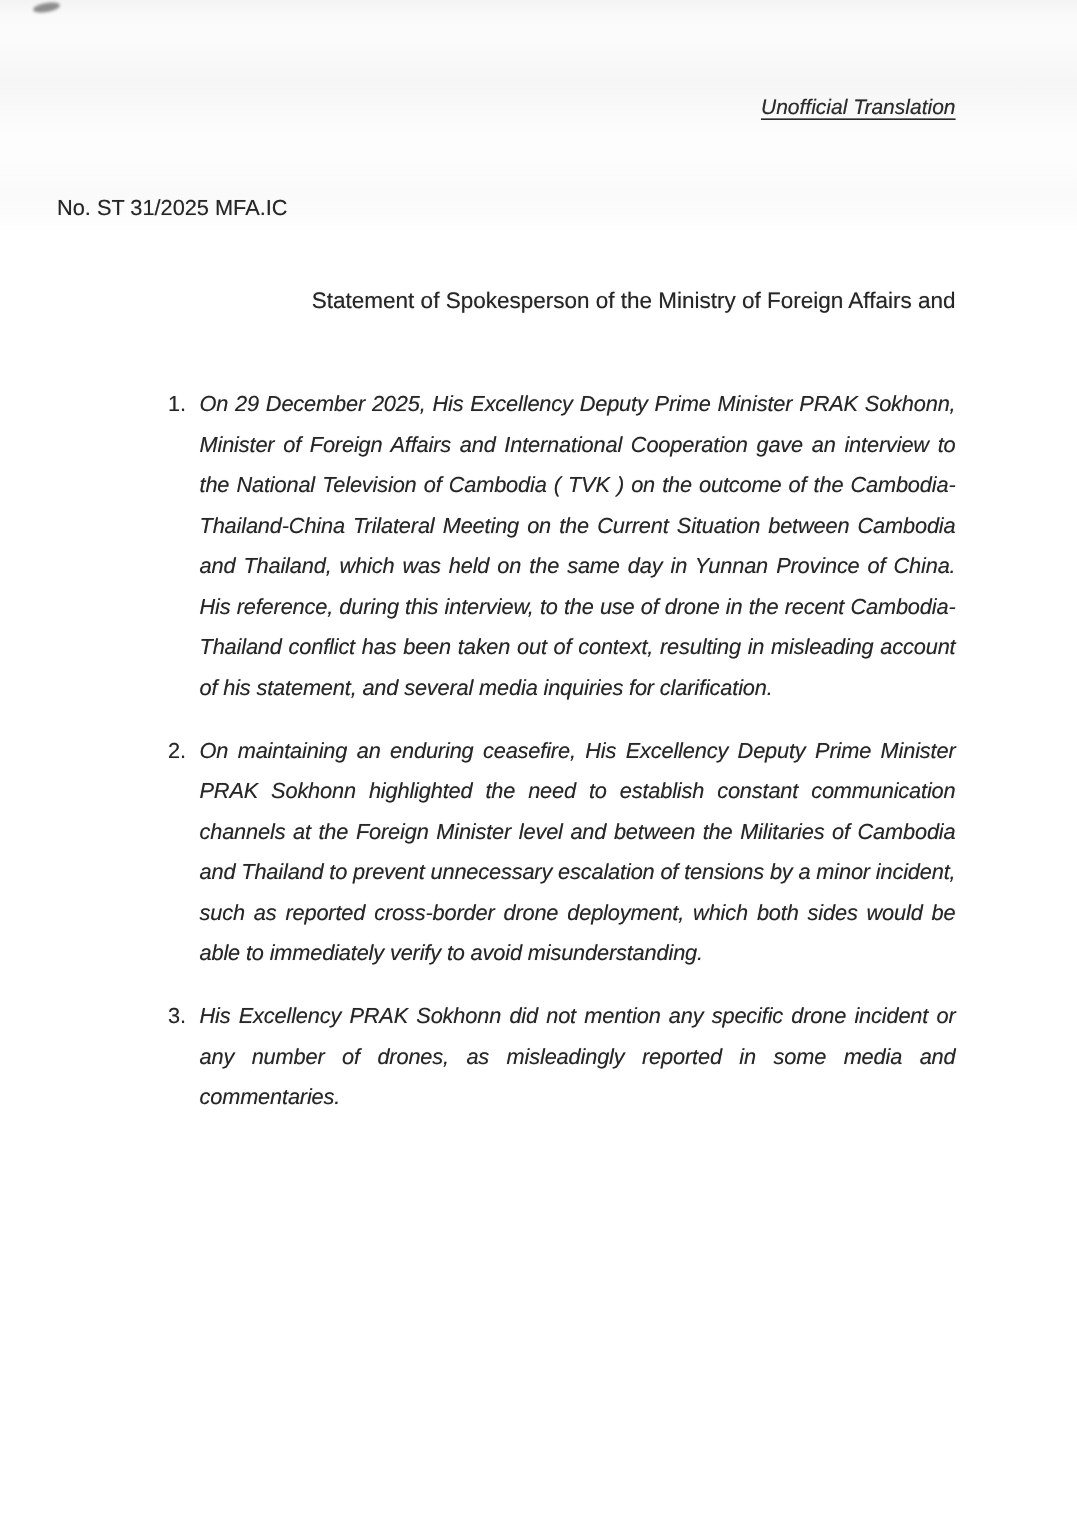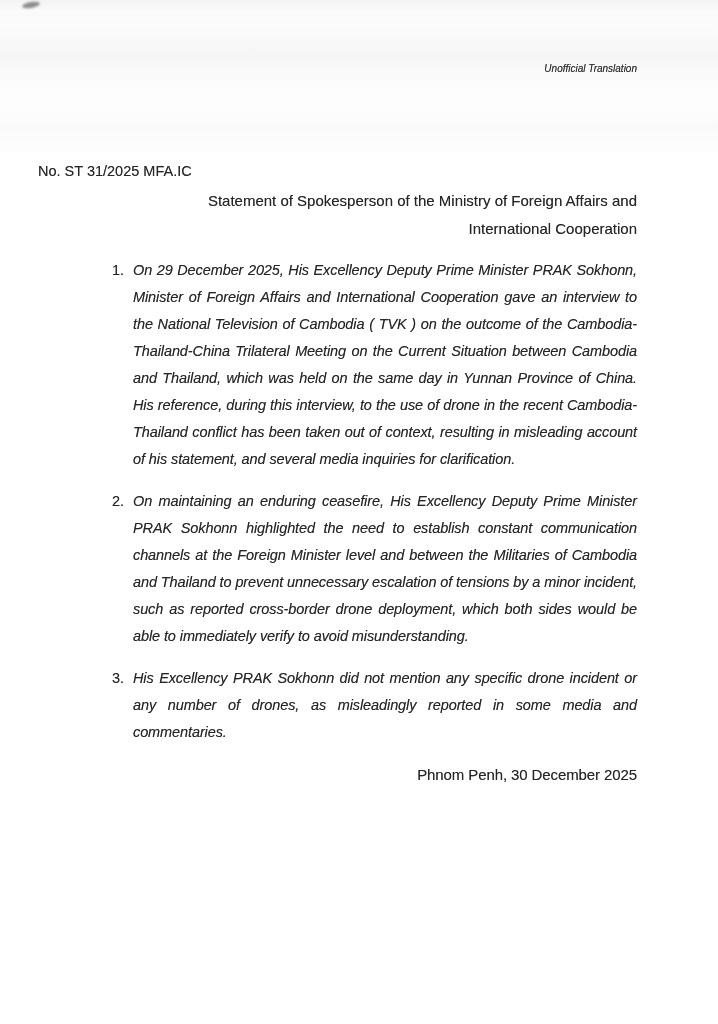--- a/index.html
+++ b/index.html
@@ -36,33 +36,33 @@
     background: #6a6a6a;
     border-radius: 50%;
     transform: rotate(-10deg);
     filter: blur(1.2px);
     opacity: 0.75;
   }
   .translation-note {
     position: absolute;
     top: 63px;
     right: 81px;
-    font-size: 10px;
+    font-size: 14px;
     font-style: italic;
+    text-decoration: underline;
     text-underline-offset: 3px;
     color: #2b2b2b;
     text-shadow: 0 0 0.5px rgba(43,43,43,0.55);
   }
   .ref-number {
     position: absolute;
     top: 131px;
     left: 38px;
     font-size: 14.5px;
     text-shadow: 0 0 0.5px rgba(38,38,38,0.5);
-    margin-top: 32px;
   }
   .doc-title {
     position: absolute;
     top: 187px;
     left: 133px;
     right: 81px;
     text-align: right;
     font-size: 15px;
     line-height: 28px;
     text-shadow: 0 0 0.6px rgba(38,38,38,0.55);
@@ -106,37 +106,35 @@
   <div class="scan-band b1"></div>
   <div class="scan-band b2"></div>
   <div class="smudge"></div>
 
   <div class="translation-note">Unofficial Translation</div>
 
   <div class="ref-number">No. ST 31/2025 MFA.IC</div>
 
   <div class="doc-title">
     <div>Statement of Spokesperson of the Ministry of Foreign Affairs and</div>
-    <div>International Cooperation</div>
   </div>
 
   <div class="doc-body">
 
     <div class="para">
       <span class="para-number">1.</span>
       <div class="para-text">On 29 December 2025, His Excellency Deputy Prime Minister PRAK Sokhonn, Minister of Foreign Affairs and International Cooperation gave an interview to the National Television of Cambodia ( TVK ) on the outcome of the Cambodia-Thailand-China Trilateral Meeting on the Current Situation between Cambodia and Thailand, which was held on the same day in Yunnan Province of China. His reference, during this interview, to the use of drone in the recent Cambodia-Thailand conflict has been taken out of context, resulting in misleading account of his statement, and several media inquiries for clarification.</div>
     </div>
 
     <div class="para">
       <span class="para-number">2.</span>
       <div class="para-text">On maintaining an enduring ceasefire, His Excellency Deputy Prime Minister PRAK Sokhonn highlighted the need to establish constant communication channels at the Foreign Minister level and between the Militaries of Cambodia and Thailand to prevent unnecessary escalation of tensions by a minor incident, such as reported cross-border drone deployment, which both sides would be able to immediately verify to avoid misunderstanding.</div>
     </div>
 
     <div class="para">
       <span class="para-number">3.</span>
       <div class="para-text">His Excellency PRAK Sokhonn did not mention any specific drone incident or any number of drones, as misleadingly reported in some media and commentaries.</div>
     </div>
 
-    <div class="signoff">Phnom Penh, 30 December 2025</div>
 
   </div>
 
 </div>
 
 </body></html>

